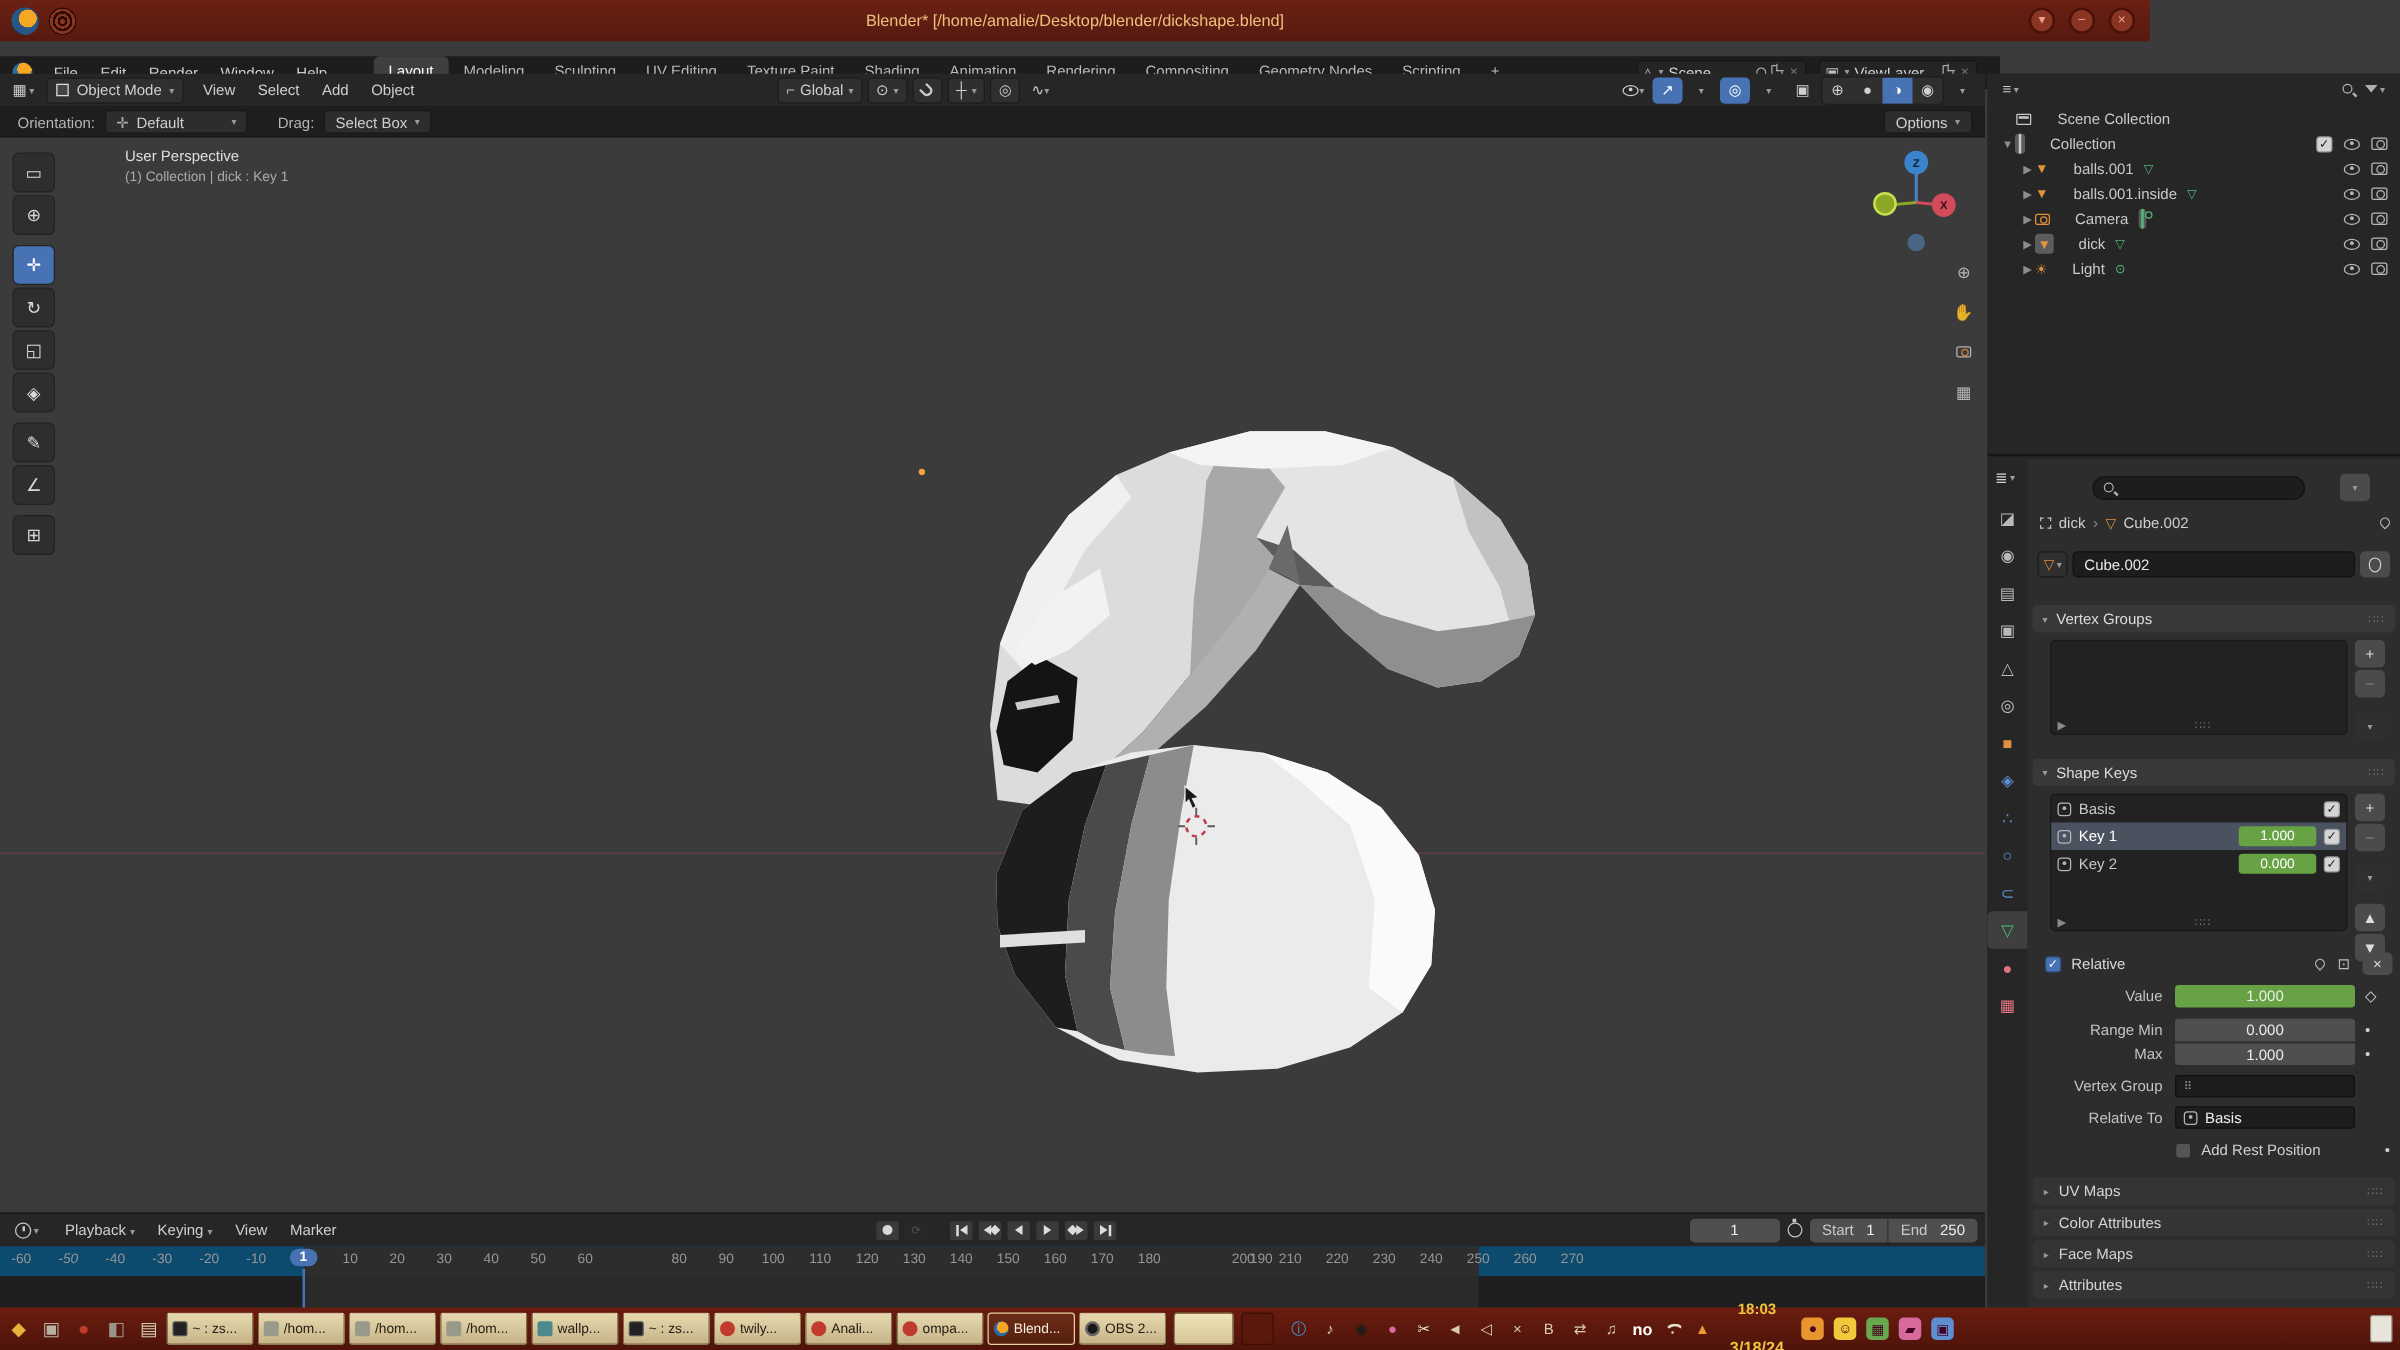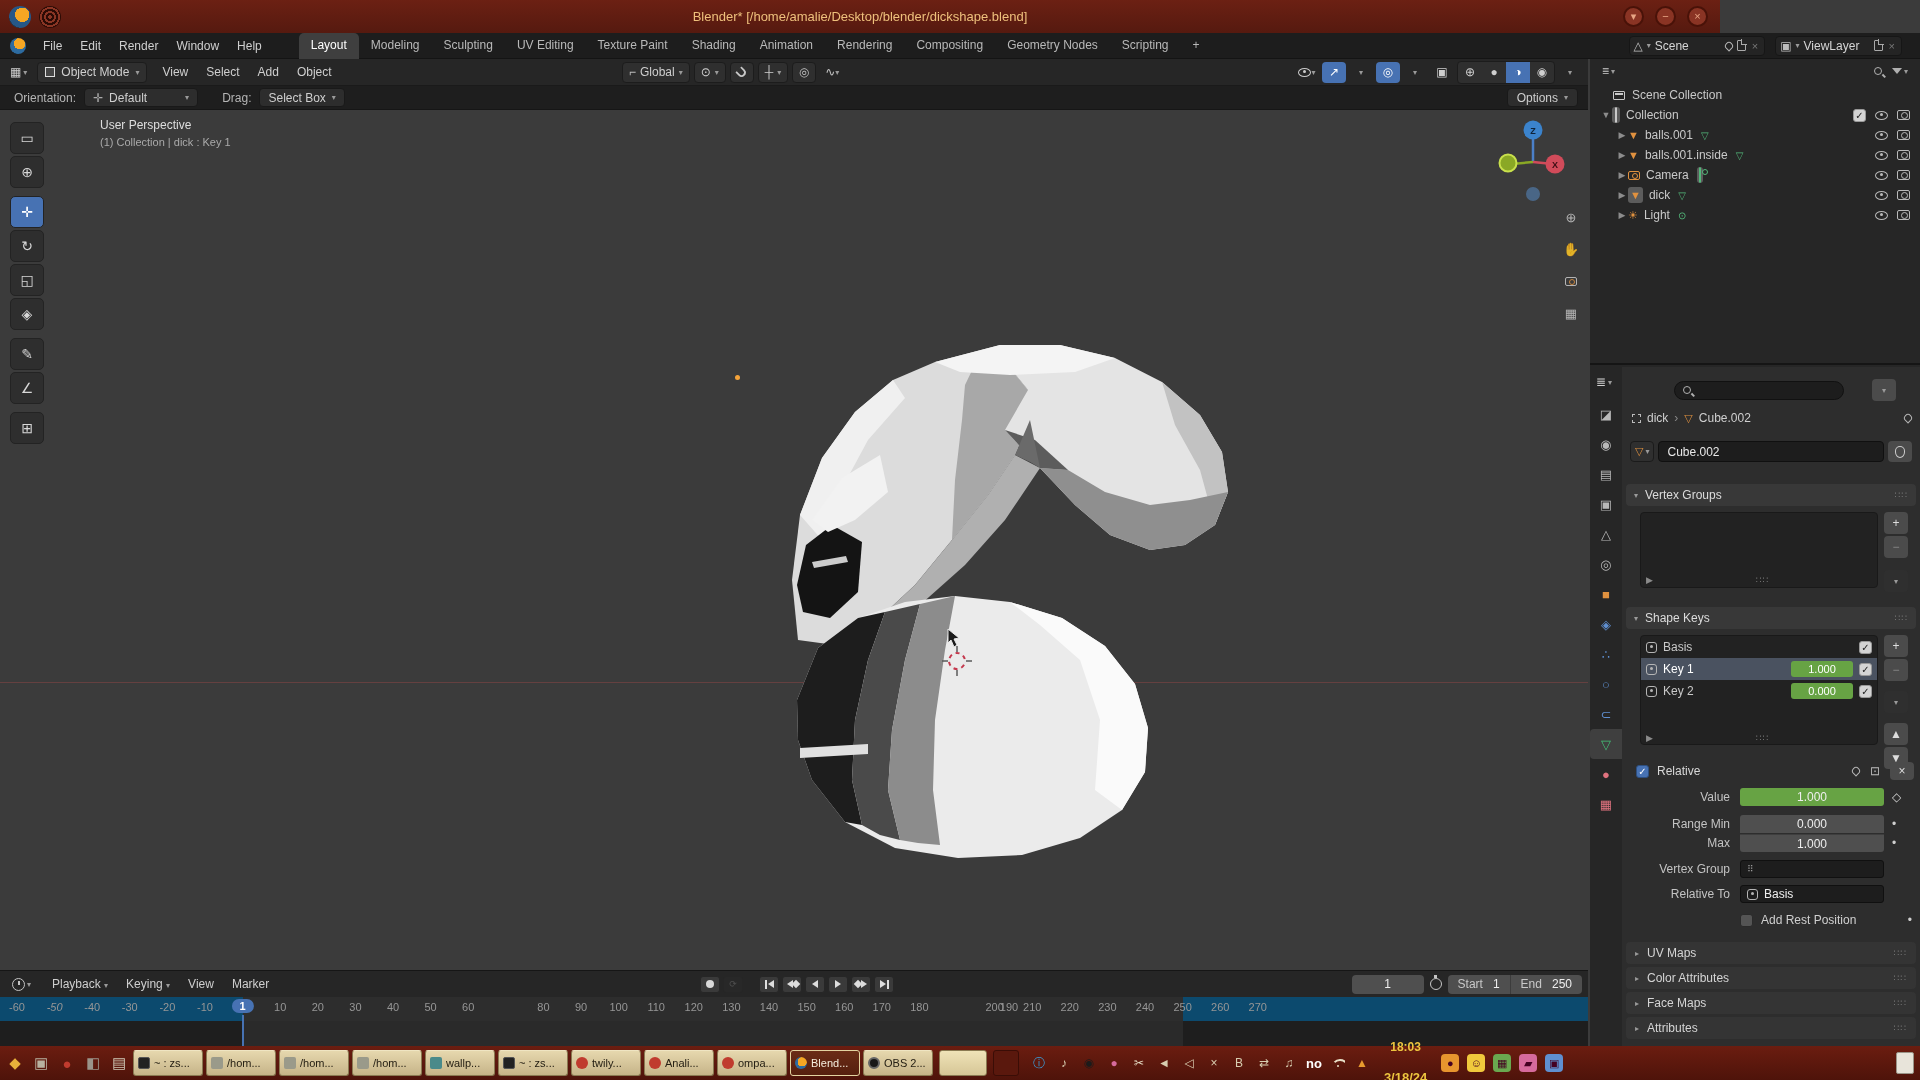--- a/index.html
+++ b/index.html
@@ -14,21 +14,21 @@
   .blender-logo { width:22px; height:22px; margin-left:9px; border-radius:50%;
                   background:radial-gradient(circle at 60% 40%, #f5a623 0 38%, #265787 39% 70%, #1d3b57 71%); }
   .win-appicon { width:22px; height:22px; margin-left:8px; border-radius:50%;
                  background:repeating-radial-gradient(circle, #8a3524 0 2px, #2c0b05 2px 4px); }
   .title-text { position:absolute; left:0; right:0; text-align:center; color:#eec07c; font-size:13px; }
   .winbtns { margin-left:auto; display:flex; gap:11px; margin-right:12px; z-index:2; }
   .winbtn { width:21px; height:21px; border-radius:50%; background:#8a3424; border:2px solid #491208;
             color:#e8a584; font-size:11px; line-height:17px; text-align:center; }
 
   
-  .menubar { position:absolute; left:0; top:33px; width:1920px; height:26px; background:#1d1d1d;
+  .menubar { position:absolute; left:0; top:45px; width:1600px; height:26px; background:#1d1d1d;
              display:flex; align-items:center; border-bottom:1px solid #141414; }
   .mb-blender { width:16px; height:16px; margin:0 8px 0 10px; border-radius:50%;
                 background:radial-gradient(circle at 60% 35%, #f5a623 0 40%, #2d6ba0 41% 75%, #1d3b57 76%); }
   .menu-item { padding:4px 9px; color:#cfcfcf; border-radius:3px; }
   .ws-tabs { display:flex; margin-left:28px; height:26px; align-items:stretch; }
   .ws-tab { padding:5px 12px; color:#b9b9b9; border-radius:5px 5px 0 0; }
   .ws-tab.active { background:#3f3f3f; color:#fff; }
   .mb-right { margin-left:auto; display:flex; gap:10px; margin-right:18px; align-items:center; }
   .id-widget { display:flex; align-items:center; background:#242424; border:1px solid #161616;
                border-radius:4px; height:20px; padding:0 4px; gap:4px; }
@@ -127,21 +127,21 @@
   .playhead { position:absolute; left:242px; top:44px; width:2px; height:32px; background:#4772b3; }
 
   
   .outliner { position:absolute; left:0; top:0; width:330px; height:306px; background:#262626; border-bottom:2px solid #151515; }
   .ol-header { height:24px; display:flex; align-items:center; padding:0 8px; gap:4px; }
   .search-glass { width:8px; height:8px; border:1.5px solid #b0b0b0; border-radius:50%; position:relative; }
   .search-glass:after { content:""; position:absolute; left:7px; top:7px; width:4px; height:1.5px; background:#b0b0b0; transform:rotate(45deg); }
   .funnel { width:0; height:0; border:5px solid transparent; border-top:6px solid #b0b0b0; position:relative; top:2px; }
   .ol-tree { padding-top:2px; }
   .ol-row { height:20px; display:flex; align-items:center; padding-left:10px; color:#c9c9c9; position:relative; }
-  .ol-row .name { margin-left:6px; }
+  .ol-row .name { margin-left:20px; }
   .disc { width:12px; color:#8c8c8c; font-size:9px; text-align:center; }
   .icon-box { width:12px; height:9px; border:1.5px solid #c9c9c9; border-radius:1px; position:relative; margin:0 1px; }
   .icon-box:after { content:""; position:absolute; left:1px; top:1px; right:1px; height:2px; background:#c9c9c9; }
   .boxed { background:#5c5c5c; border-radius:3px; padding:1px 2px; }
   .o-mesh { color:#e0913f; font-size:11px; }
   .g-data { color:#53b87a; font-size:10px; margin-left:8px; }
   .mini-cam { width:12px; height:9px; border:1.5px solid #e0913f; border-radius:2px; position:relative; }
   .mini-cam:after { content:""; position:absolute; left:2.5px; top:1px; width:4px; height:4px; border-radius:50%; border:1px solid #e0913f; }
   .mini-cam.green, .mini-cam.green:after { border-color:#53b87a; }
   .o-light { color:#e0913f; font-size:11px; }

